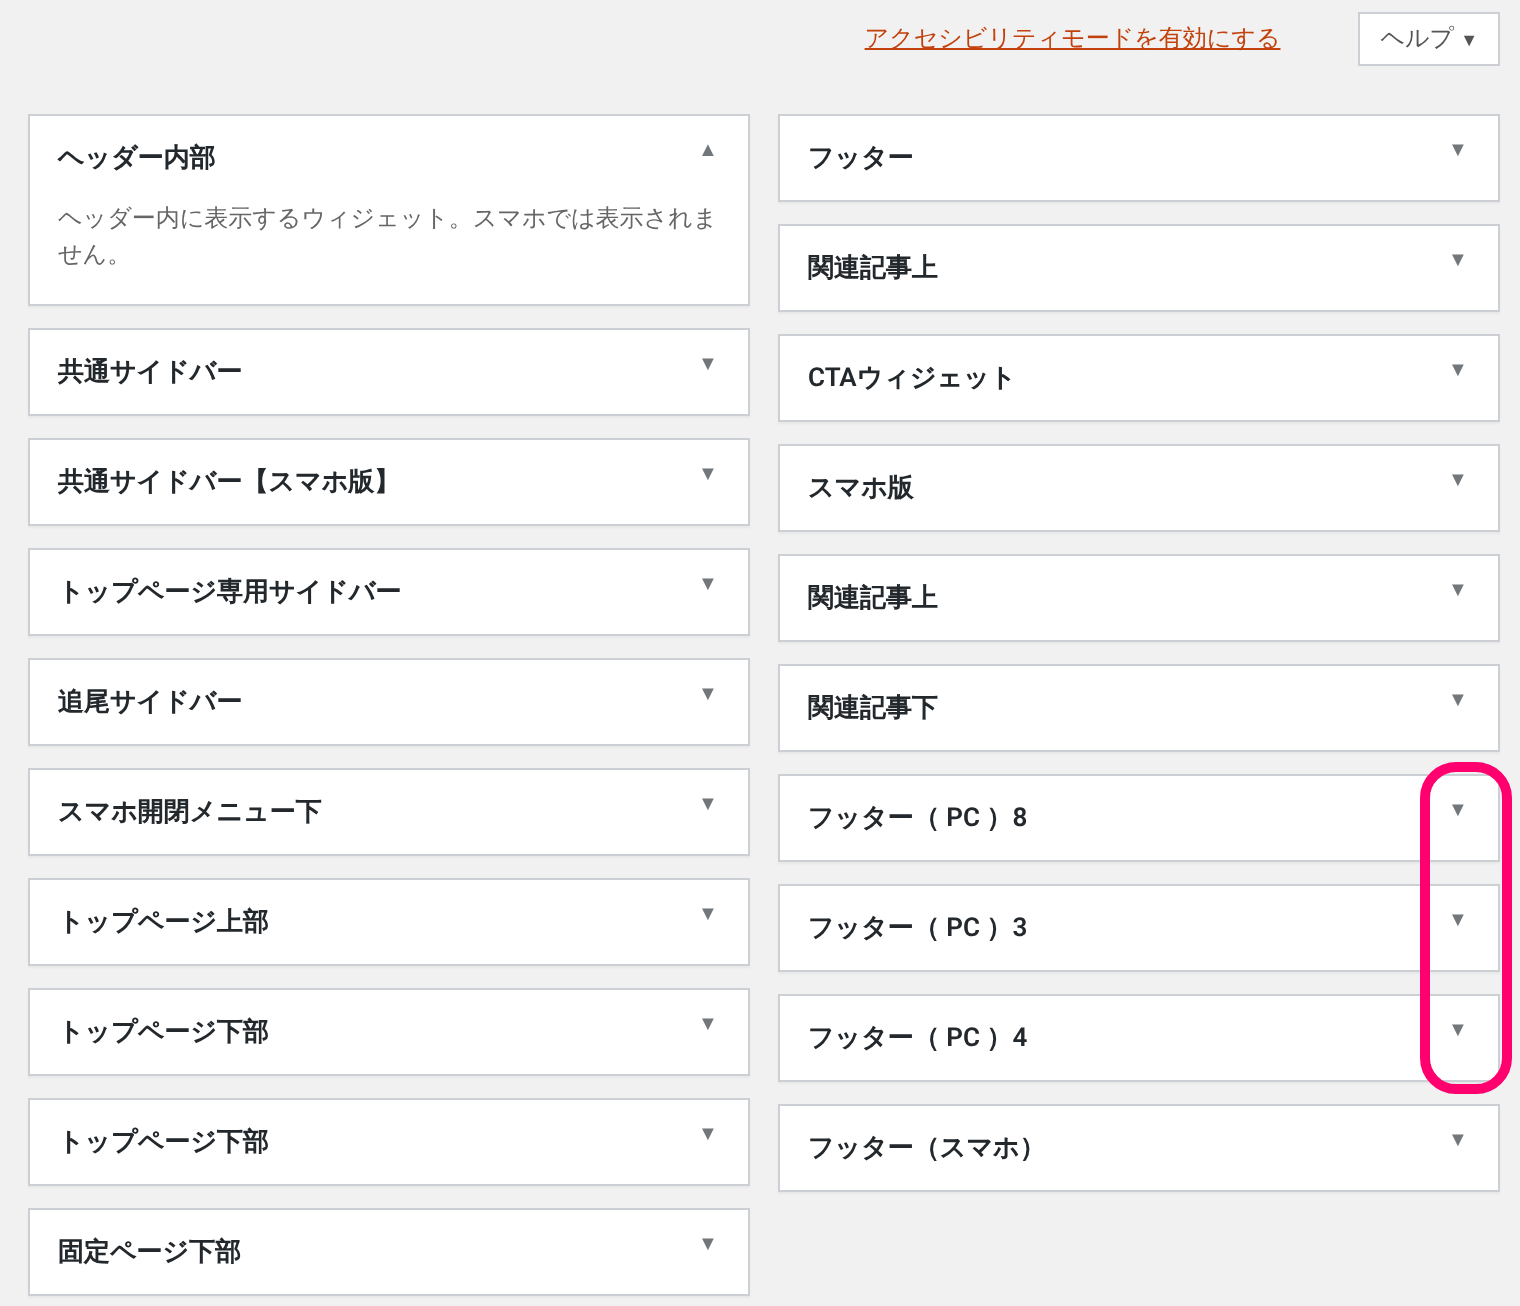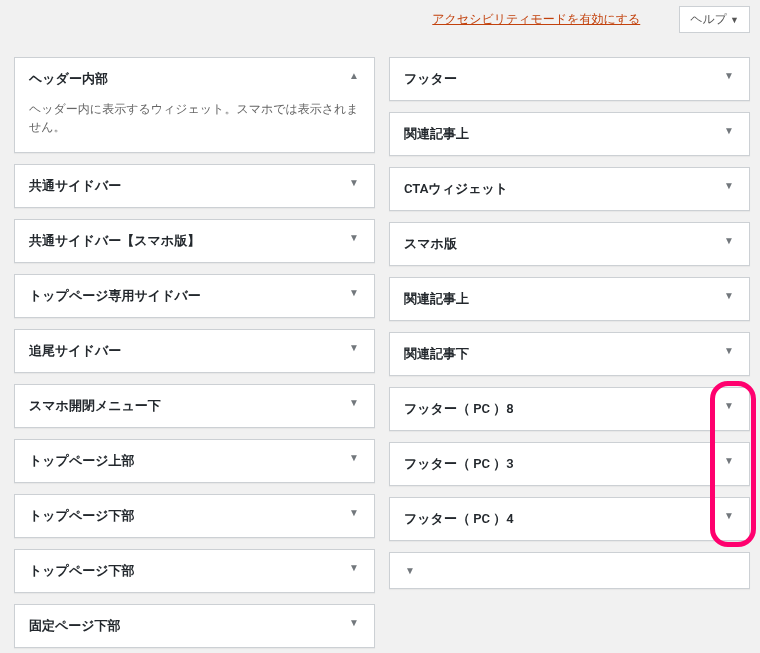--- a/index.html
+++ b/index.html
@@ -213,18 +213,19 @@
         </div>
       </div>
       <div class="widget-area">
         <div class="widget-area-header">
           <span class="widget-area-title">フッター（ PC ）4</span>
           <span class="widget-area-toggle">▼</span>
         </div>
       </div>
       <div class="widget-area">
         <div class="widget-area-header">
+          <span class="widget-area-title">フッター（スマホ）</span>
           <span class="widget-area-toggle">▼</span>
         </div>
       </div>
       <div class="highlight-box" style="top: 324px; height: 166px;"></div>
     </div>
 </div>
 
 </body></html>

